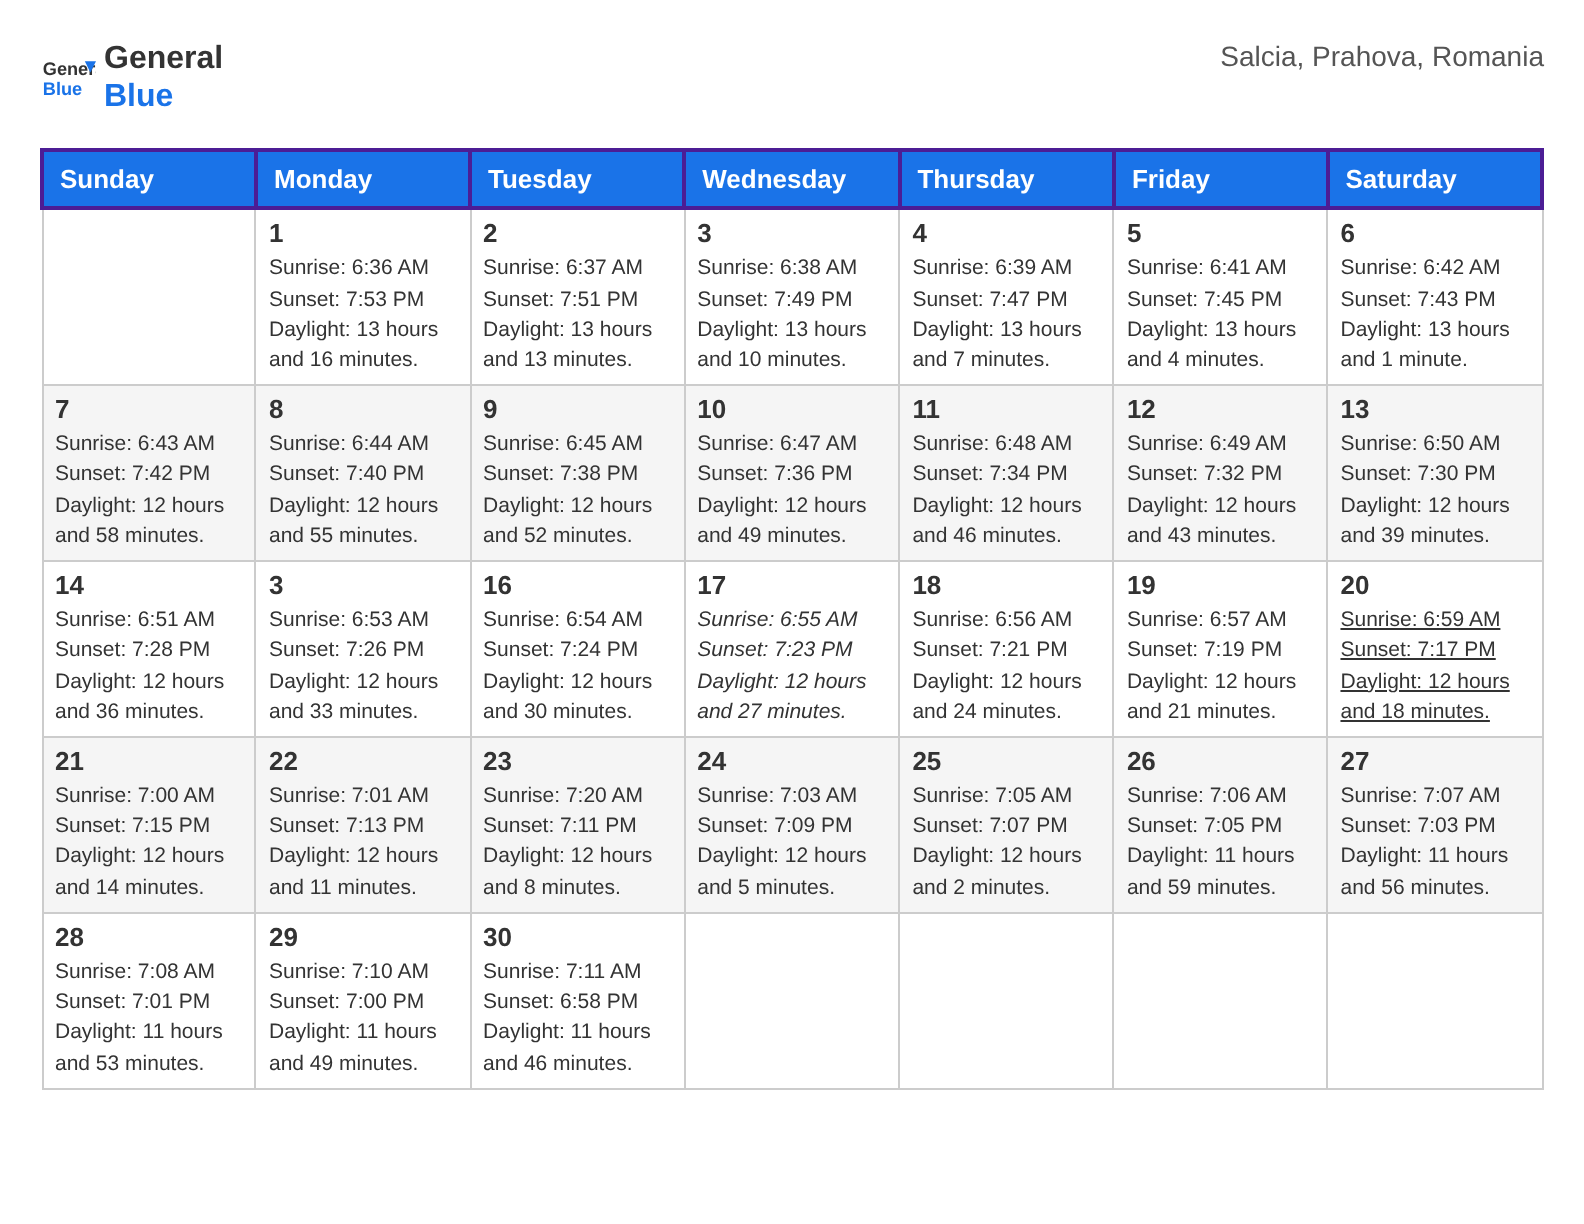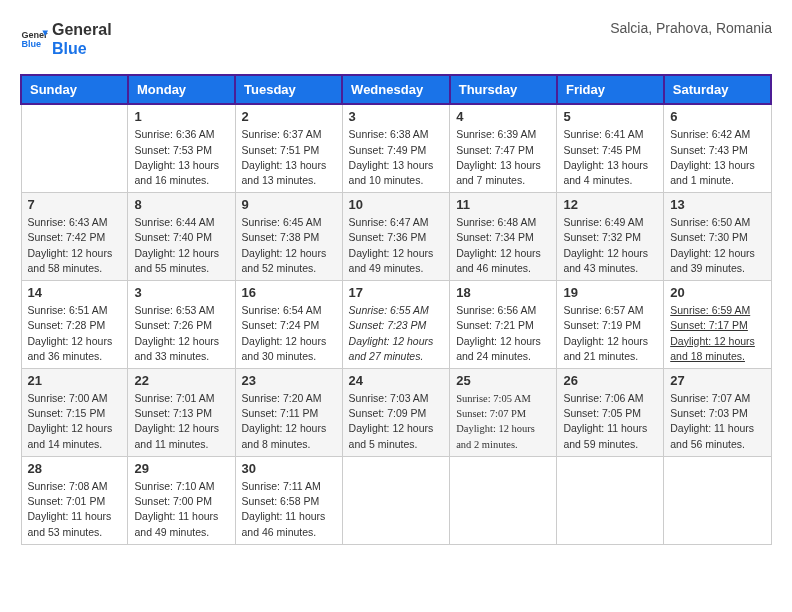--- a/index.html
+++ b/index.html
@@ -284,21 +284,21 @@
         </td>
         <td>
           <div class="day-number">24</div>
           <div class="day-info" style="white-space: pre-line;">Sunrise: 7:03 AM
 Sunset: 7:09 PM
 Daylight: 12 hours
 and 5 minutes.</div>
         </td>
         <td>
           <div class="day-number">25</div>
-          <div class="day-info" style="white-space: pre-line; font-family: Liberation Serif, serif;">Sunrise: 7:05 AM
+          <div class="day-info" style="white-space: pre-line;">Sunrise: 7:05 AM
 Sunset: 7:07 PM
 Daylight: 12 hours
 and 2 minutes.</div>
         </td>
         <td>
           <div class="day-number">26</div>
           <div class="day-info" style="white-space: pre-line;">Sunrise: 7:06 AM
 Sunset: 7:05 PM
 Daylight: 11 hours
 and 59 minutes.</div>

